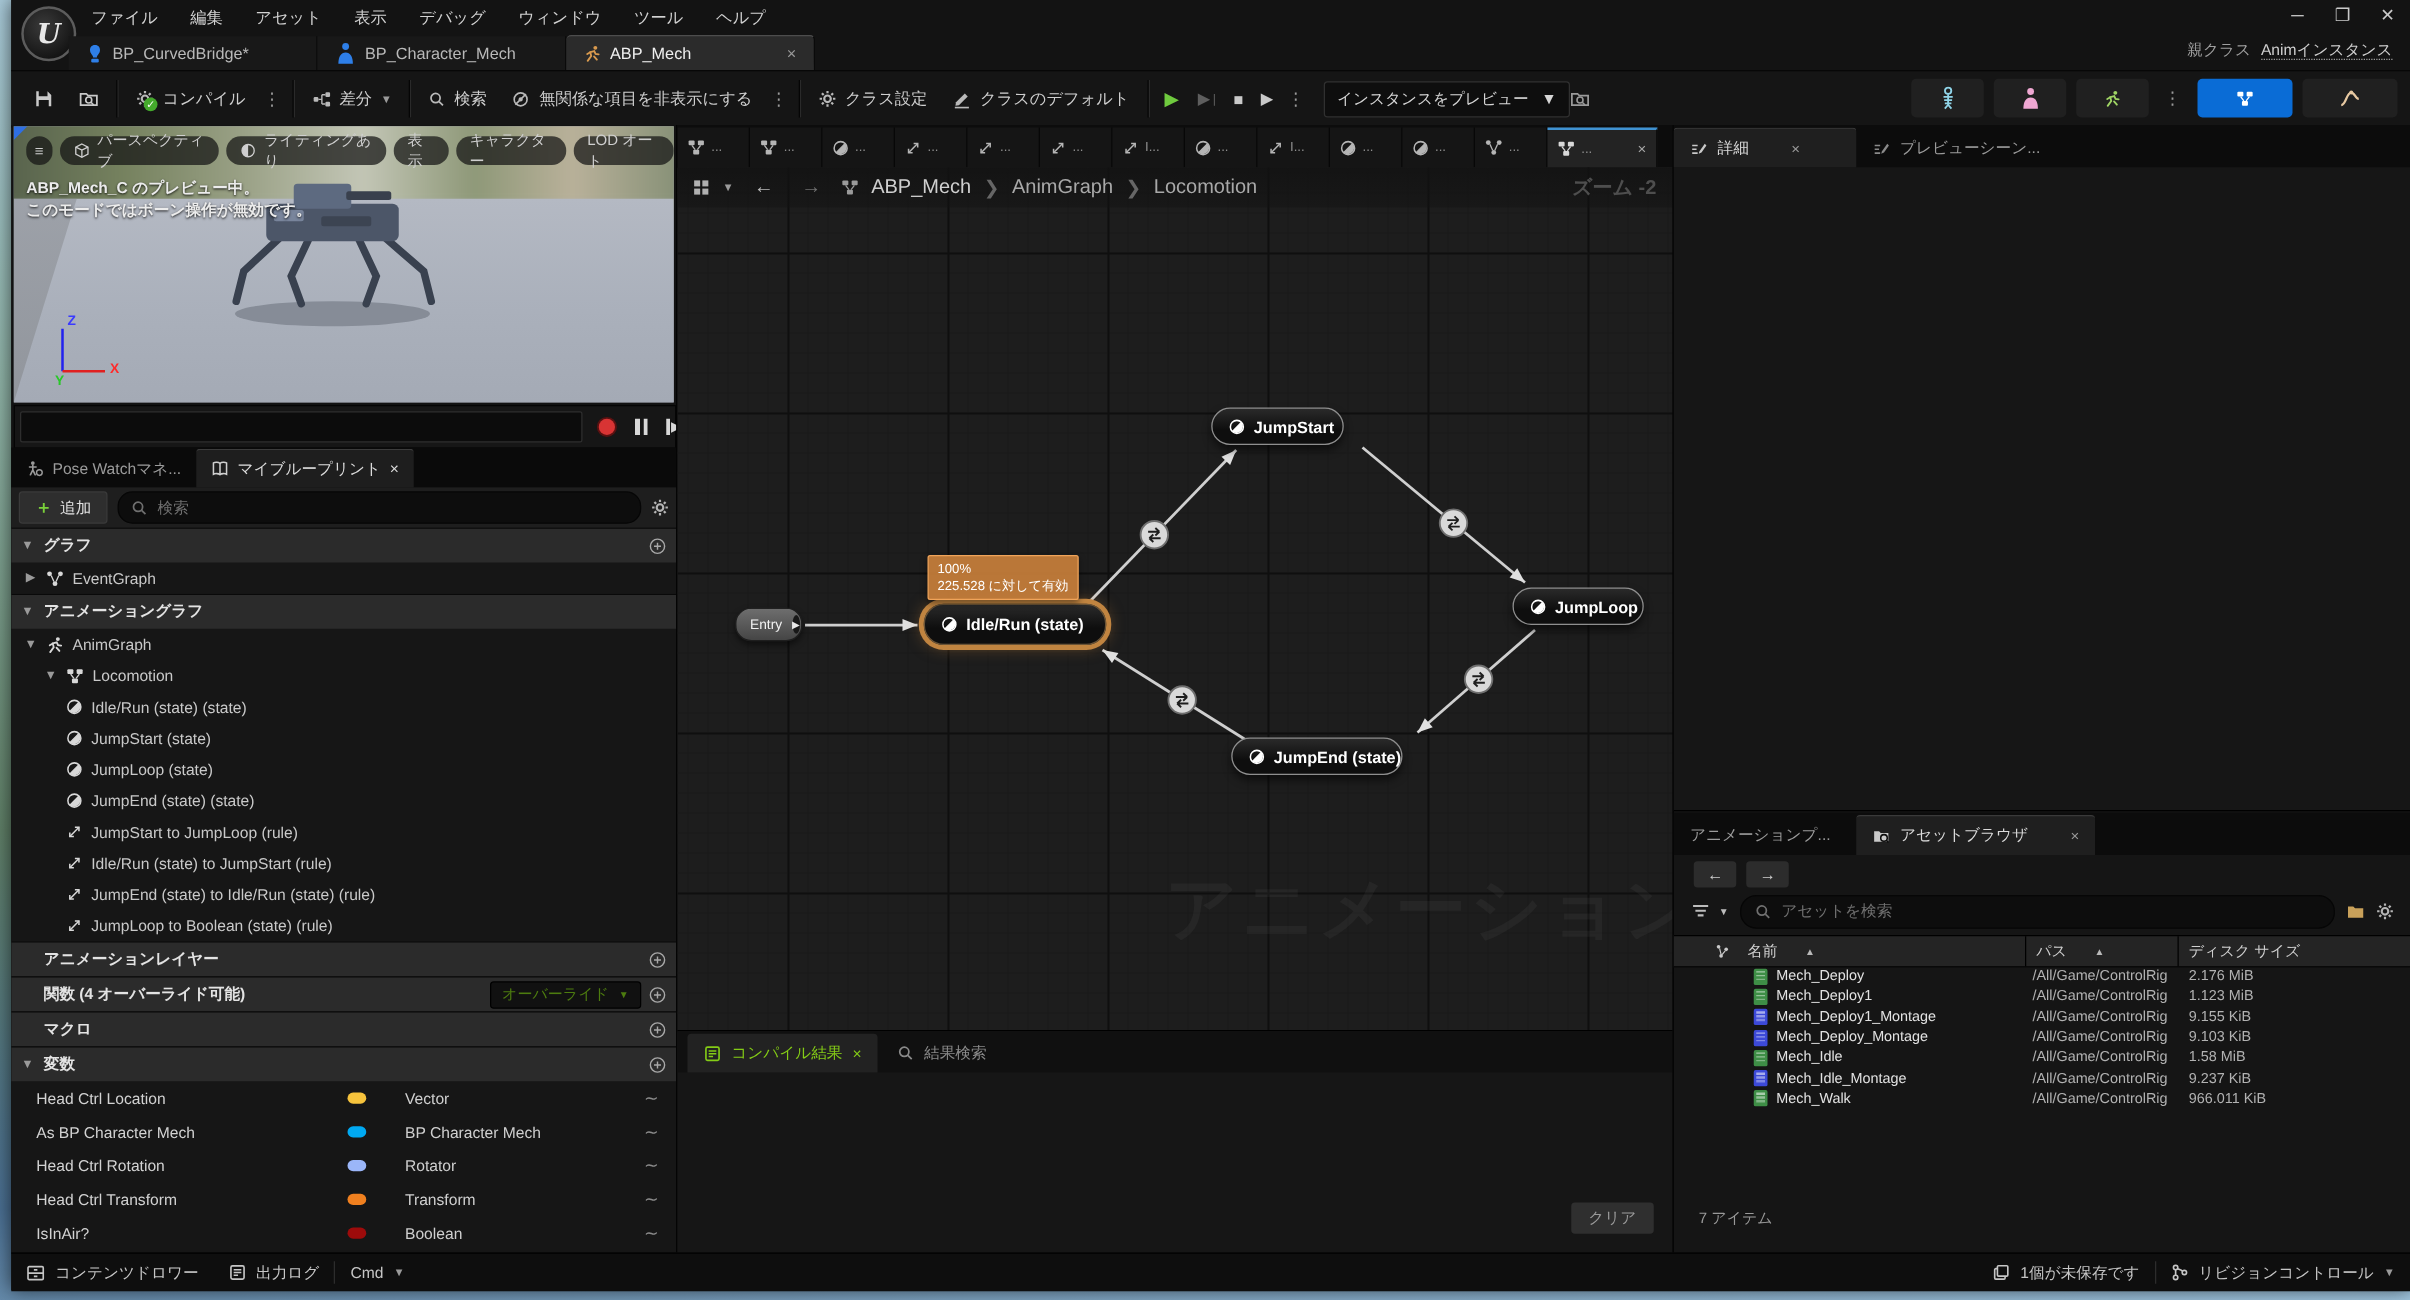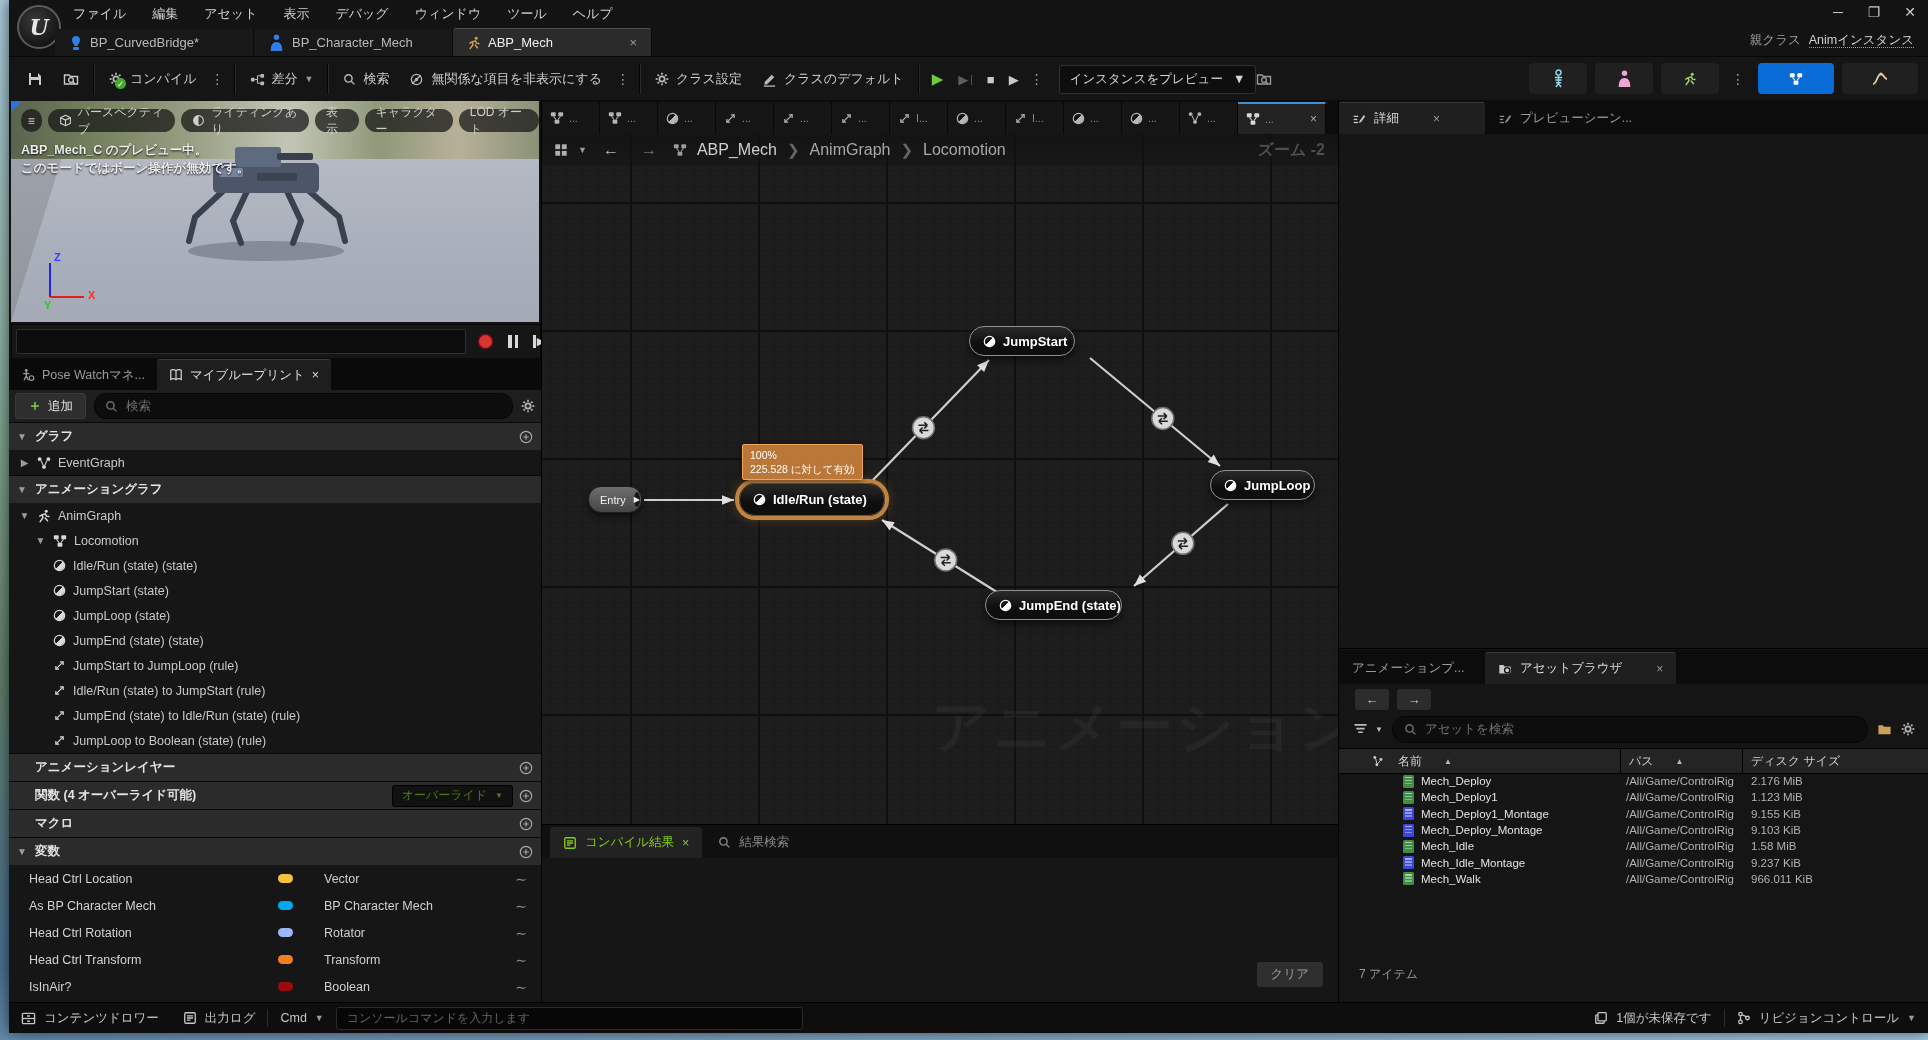--- a/index.html
+++ b/index.html
@@ -1242,23 +1242,20 @@
             <path d="M4.5 5.5 H11.5 M4.5 8 H11.5 M4.5 10.5 H8.5"></path>
           </svg>
         </span>
         <span>出力ログ</span>
       </div>
     <div class="sbsep"></div>
     <div class="sb">
         <span>Cmd</span>
         <span style="font-size:9px;color:#9a9a9a">▼</span>
       </div>
-    <div class="console-pill">
-        <span>コンソールコマンドを入力します</span>
-      </div>
     <div class="sb-right">
       <div class="sb">
           <span class="icon" id="sb-unsaved-ic">
             <svg width="14" height="14" viewBox="0 0 16 16" fill="none" stroke="currentColor" stroke-width="1.5">
               <rect x="4.5" y="1.8" width="9.5" height="9.5" rx="1"></rect>
               <path d="M11.5 11.3 V13 A1 1 0 0 1 10.5 14 H3 A1 1 0 0 1 2 13 V5.5 A1 1 0 0 1 3 4.5 H4.5"></path>
             </svg>
           </span>
           <span>1個が未保存です</span>
         </div>

